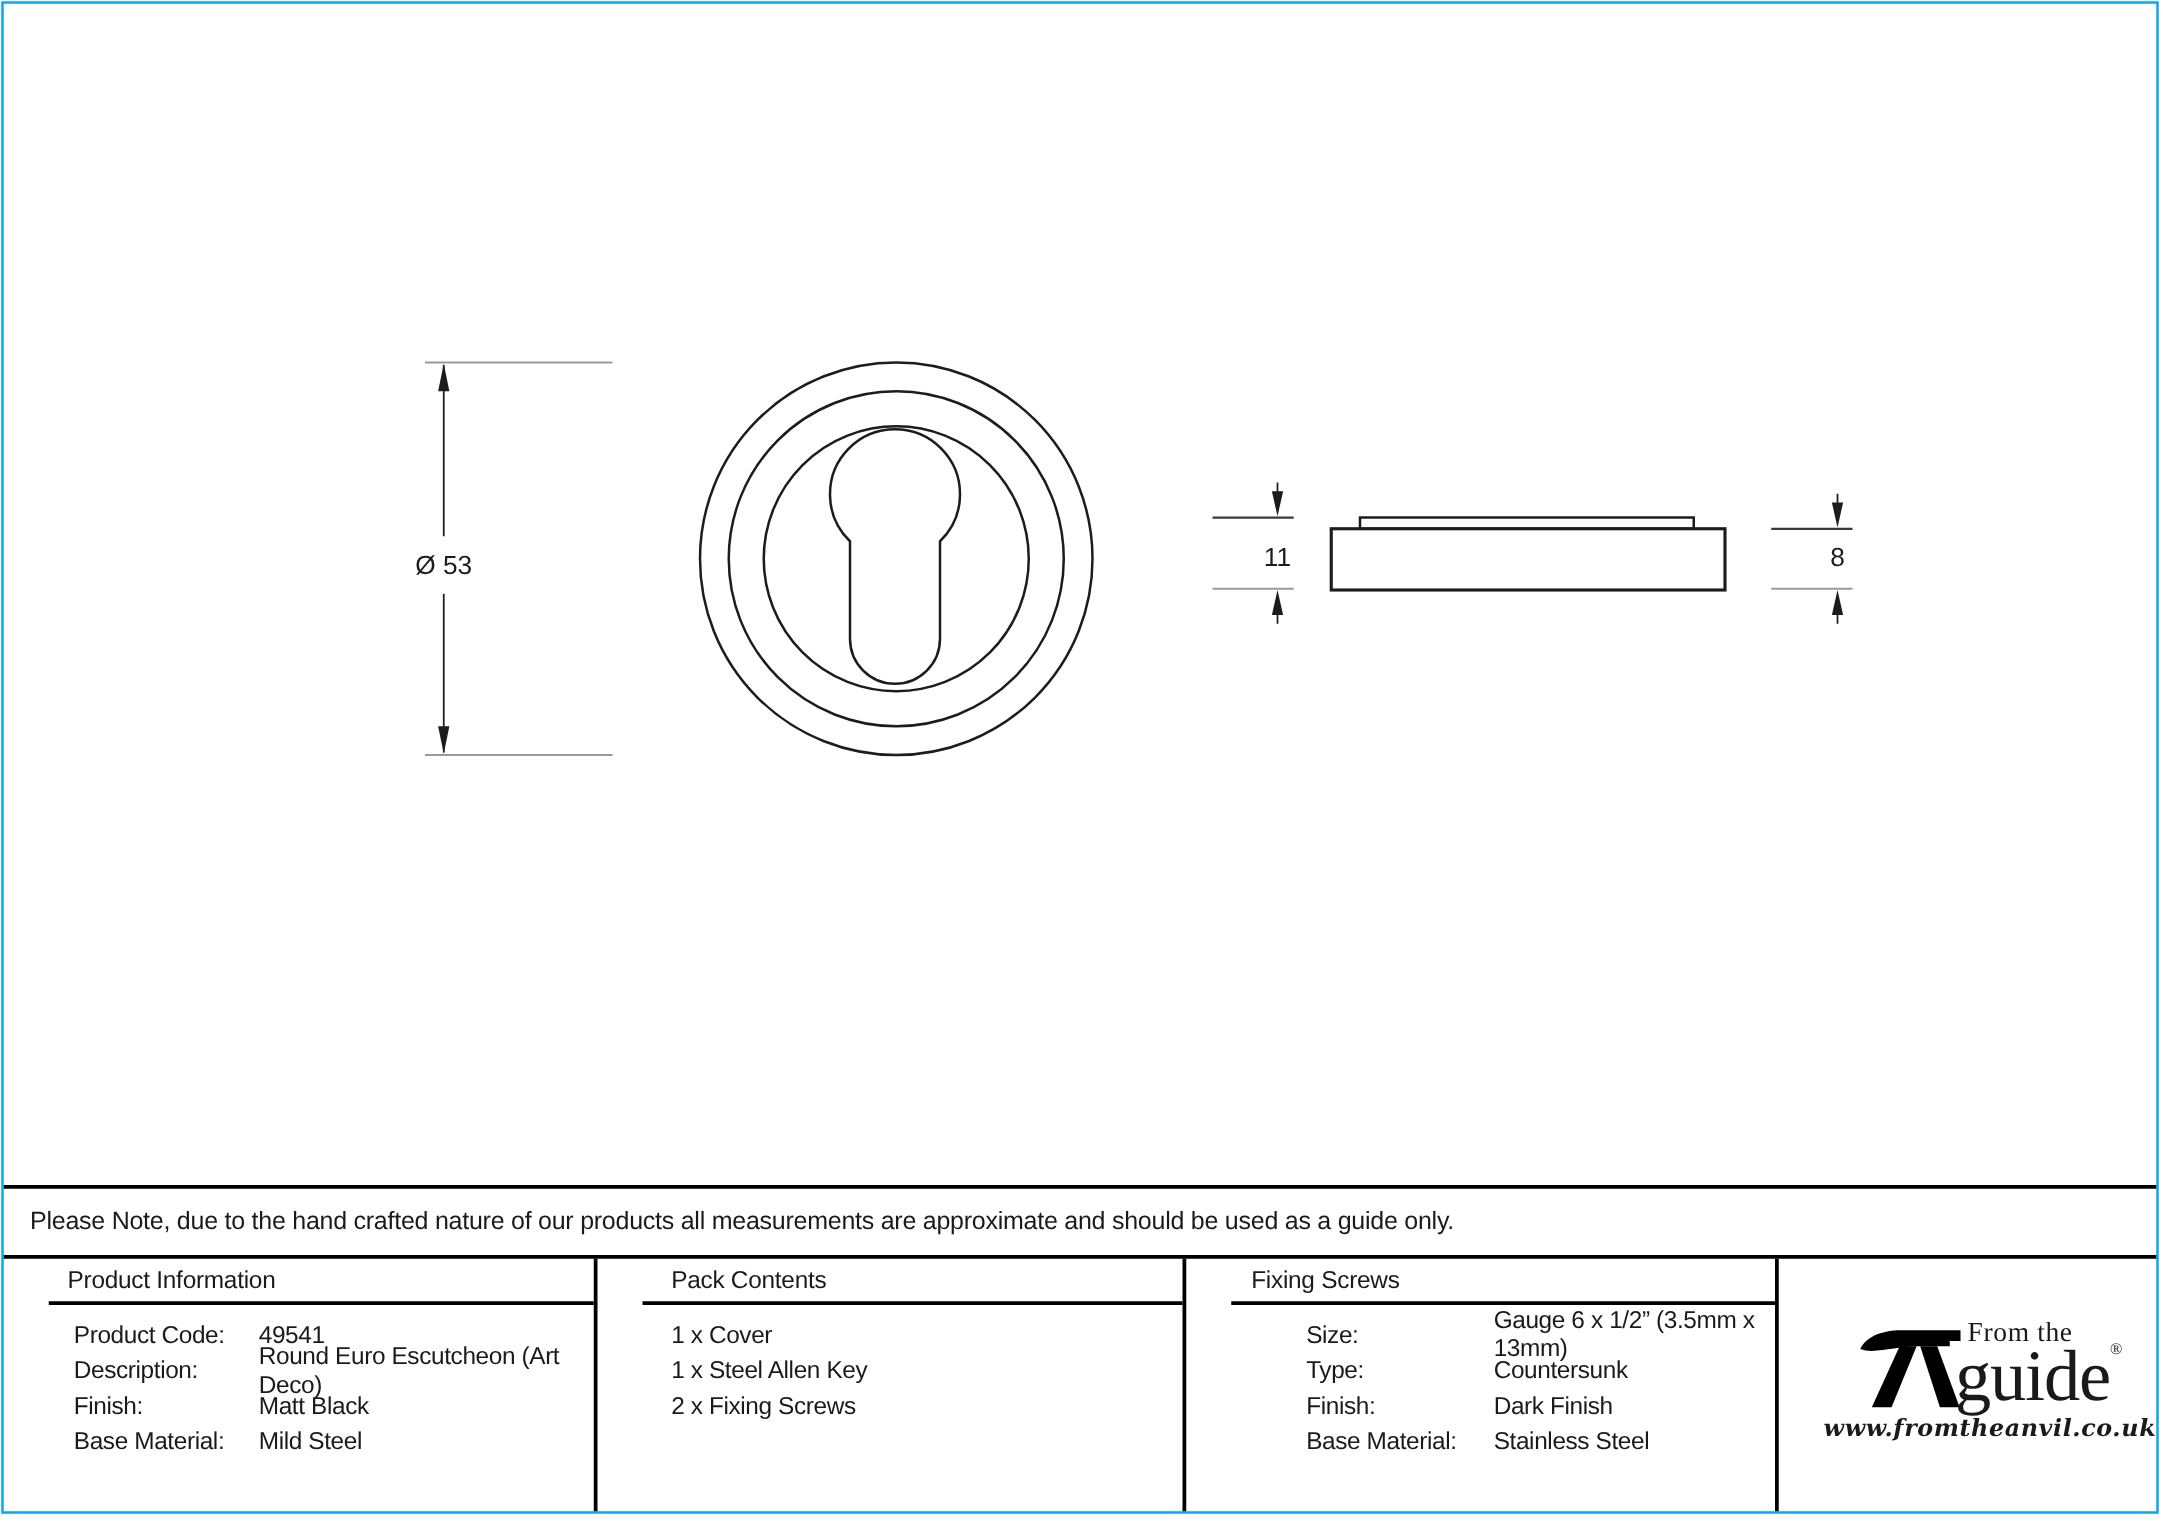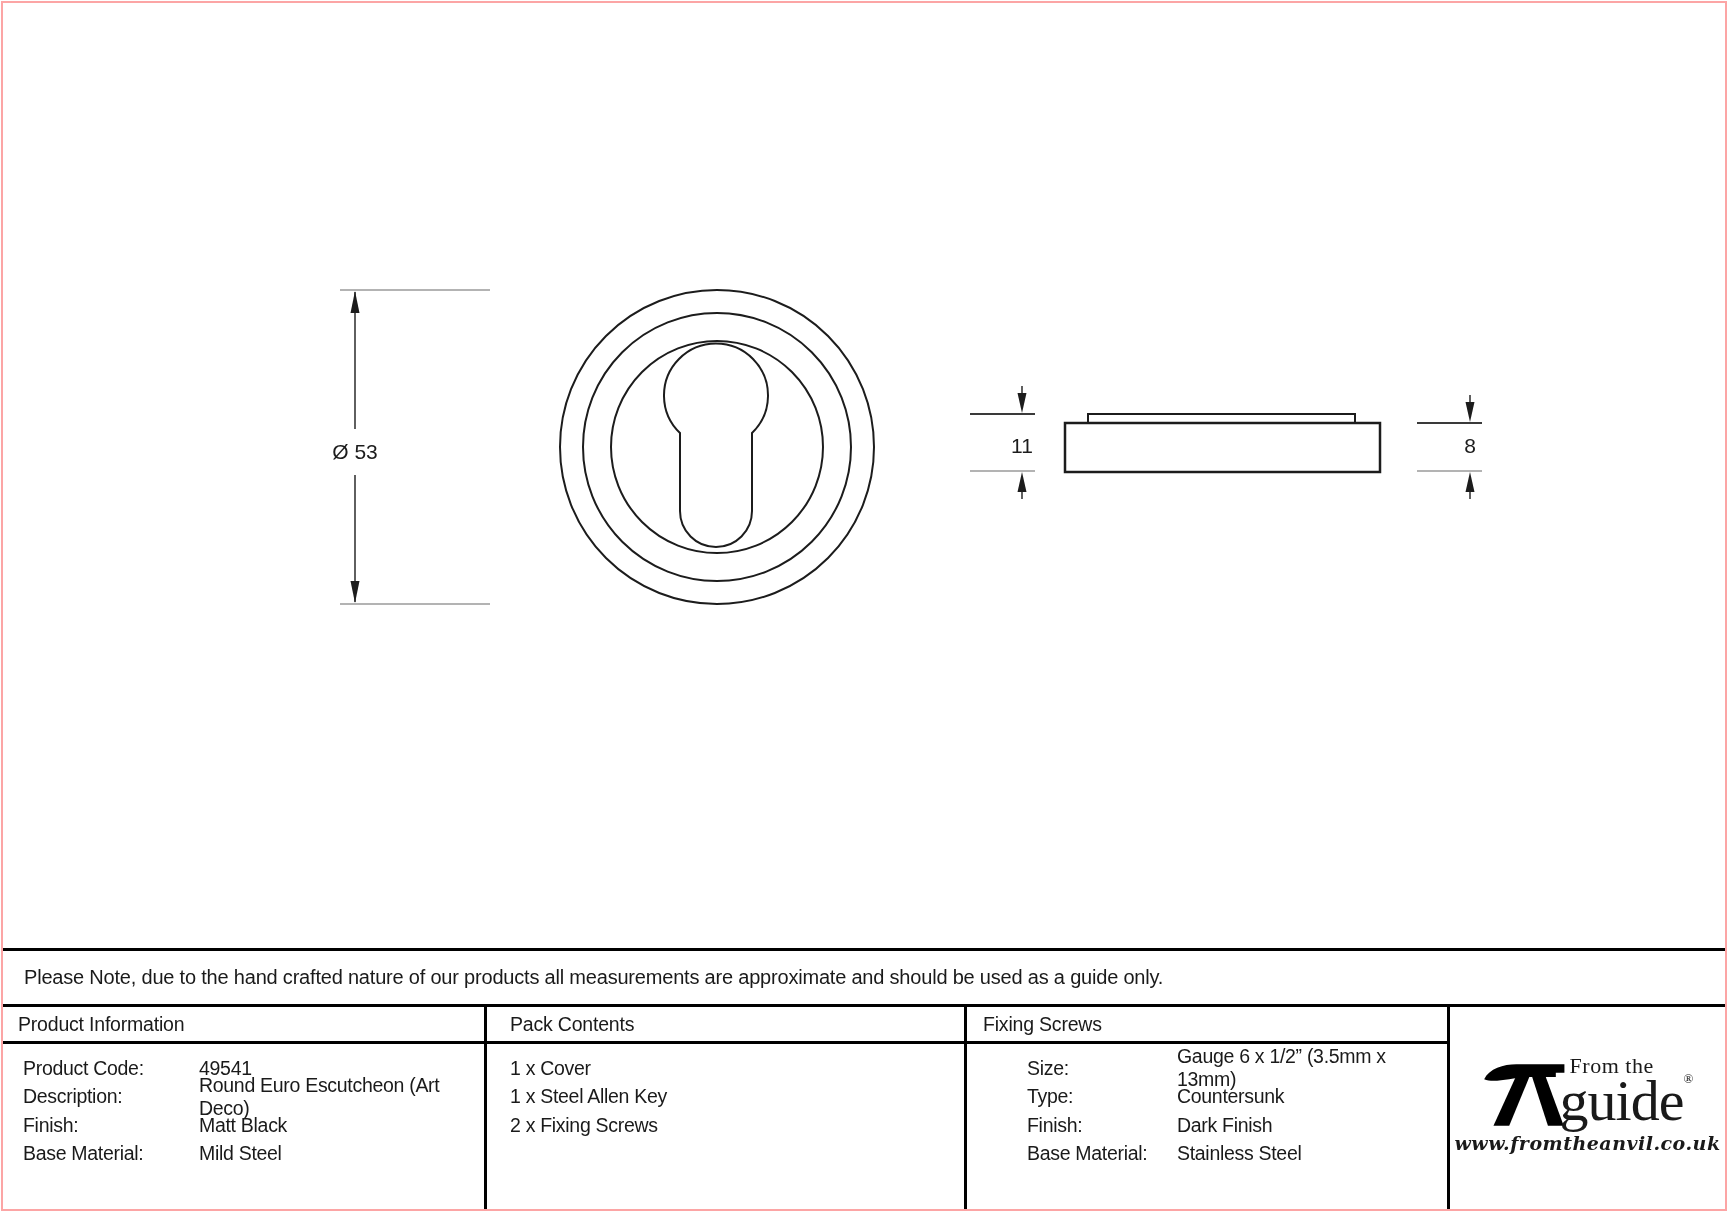--- a/index.html
+++ b/index.html
@@ -2,49 +2,49 @@
 <html><head>
 <meta charset="utf-8">
 <style>
   html,body { margin:0; padding:0; background:#fff; }
   body {
     width:1730px; height:1223px; position:relative; overflow:hidden;
     font-family:"Liberation Sans", sans-serif; color:#1a1a1a;
   }
   .sheet {
     position:absolute; left:1px; top:1px; width:1722px; height:1206px;
-    border:2px solid #fca5a5; display:flex; flex-direction:column; background:#fff;
+    border:2px solid #0ea5e9; display:flex; flex-direction:column; background:#fff;
   }
   .drawing-area { height:945px; border-bottom:3px solid #000; position:relative; flex:none; }
   .drawing-area svg { position:absolute; left:0; top:0; }
 
   .note-row {
     height:53px; border-bottom:3px solid #000; flex:none;
     display:flex; align-items:center; padding-left:21px;
     font-size:20px; letter-spacing:-0.2px;
   }
 
   .info-table { flex:1; display:flex; min-height:0; }
-  .col { border-right:3px solid #000; display:flex; flex-direction:column; box-sizing:border-box; }
+  .col { border-right:3px solid #000; display:flex; flex-direction:column; box-sizing:border-box;padding-left:36px; }
   .col-product { width:484px; }
   .col-pack    { width:480px; }
   .col-screws  { width:483px; }
   .col-logo    { flex:1; border-right:none; display:flex; align-items:center; justify-content:center; }
 
   .cell-header {
     height:34px; border-bottom:3px solid #000; flex:none;
     display:flex; align-items:center; font-size:19.5px; letter-spacing:-0.2px;
   }
   .col-product .cell-header { padding-left:15px; }
   .col-pack    .cell-header { padding-left:23px; }
   .col-screws  .cell-header { padding-left:16px; }
 
   .cell-body { padding-top:10px; font-size:19.5px; letter-spacing:-0.3px; }
   .kv-row { display:flex; align-items:center; height:28.5px; }
-  .col-product .kv-row { padding-left:20px;gap:28px; }
+  .col-product .kv-row { padding-left:20px; }
   .col-screws  .kv-row { padding-left:16px; }
   .kv-label { width:148px; flex:none; }
   .col-screws .kv-label { width:150px;margin-left:44px; }
   .pack-item { height:28.5px; display:flex; align-items:center; padding-left:23px; }
 
   
   .logo { display:flex; flex-direction:column; align-items:center; margin-top:-8px; }
   .logo-top { display:flex; align-items:flex-start; }
   .anvil-svg { width:86px; height:72px; margin-top:4px; }
   .logo-right { display:flex; flex-direction:column; margin-left:-8px; }

